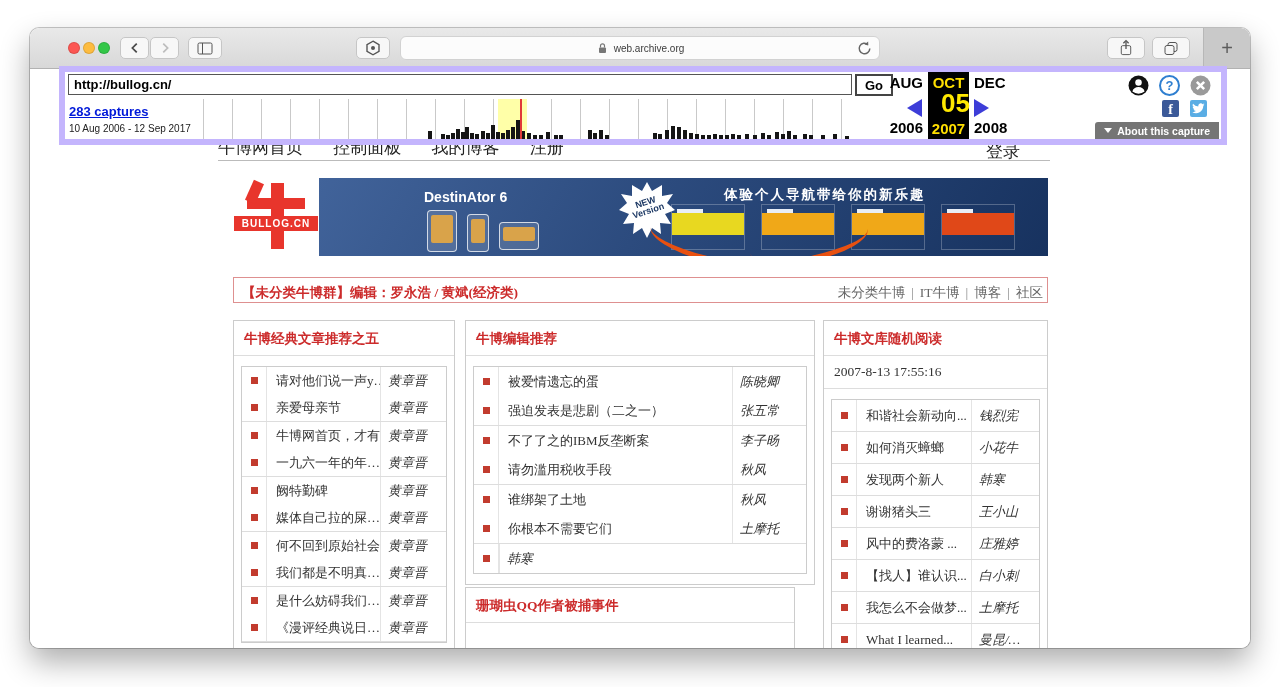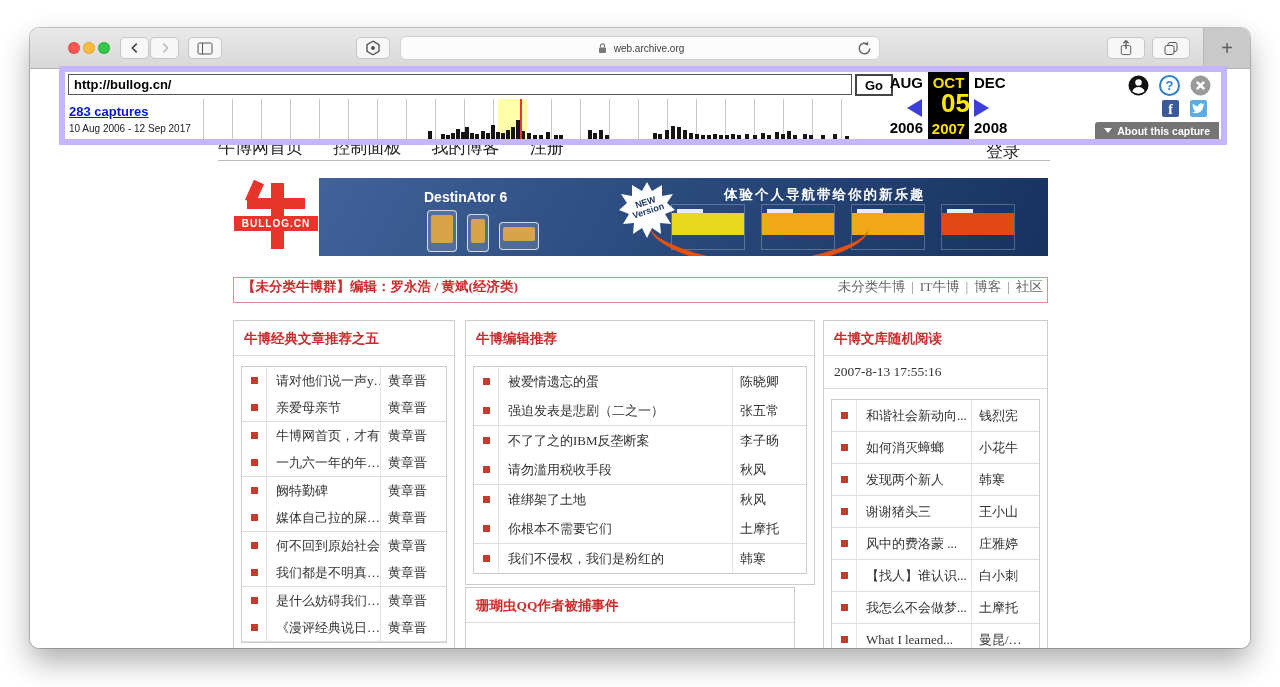--- a/index.html
+++ b/index.html
@@ -63,34 +63,34 @@
   .ad .tag{position:absolute;left:405px;top:8px;color:#fff;font:bold 13.5px "Liberation Serif",serif;letter-spacing:2px;}
   .dev{position:absolute;border:1px solid rgba(255,255,255,.75);background:rgba(255,255,255,.14);border-radius:4px;}
   .dev i{position:absolute;left:3px;right:3px;top:4px;bottom:8px;background:#d9a34a;border-radius:2px;display:block;}
   .burst{position:absolute;left:300px;top:4px;width:56px;height:56px;}
   .burst .txt{position:absolute;left:8px;top:16px;transform:rotate(-18deg);color:#1b3763;font:bold 9px "Liberation Sans",sans-serif;line-height:9px;text-align:center;width:40px;}
   .pbox{position:absolute;top:26px;width:72px;height:44px;border:1px solid rgba(255,255,255,.25);}
   .pbox .top{height:20px;background:#1d3a66;}
   .pbox .top s{display:block;width:26px;height:4px;margin:4px 0 0 5px;background:#e8eef6;}
   .swoosh{position:absolute;width:120px;height:34px;border-bottom:5px solid #e85010;border-radius:50%;}
   .ghead{position:absolute;left:203px;top:209px;width:815px;height:26px;border:1px solid #de9090;box-sizing:border-box;
-         display:flex;align-items:flex-start;font-size:13.5px;}
+         display:flex;align-items:flex-end;font-size:13.5px;}
   .ghead .gt{margin-left:8px;color:#cc2b2b;font-weight:bold;}
   .ghead .gl{margin-left:auto;margin-right:4px;color:#666;}
   .ghead .gl span{cursor:pointer;}
   .ghead .sep{margin:0 6px;color:#888;cursor:default;}
   .colbox{position:absolute;background:#fff;border:1px solid #ccc;box-sizing:border-box;}
   .cbt{padding:9px 10px 7px;font-size:13.5px;font-weight:bold;color:#cc2b2b;border-bottom:1px solid #ddd;}
   .stamp{padding:8px 10px;font-size:13.5px;color:#333;border-bottom:1px solid #ddd;}
   .ltab{margin:10px 7px;border:1px solid #ccc;}
   .lrow{display:flex;align-items:center;}
   .bcell{width:24px;flex:none;display:flex;justify-content:center;align-self:stretch;align-items:center;border-right:1px solid #e4e4e4;}
   .sqb{width:7px;height:7px;background:#c23b2e;}
   .tcell{flex:1;padding-left:9px;font-size:13px;color:#333;white-space:nowrap;overflow:hidden;cursor:pointer;}
-  .acell{flex:none;padding-left:7px;font-size:13px;color:#333;border-left:1px solid #e4e4e4;align-self:stretch;display:flex;align-items:center;cursor:pointer;}
+  .acell{flex:none;padding-left:7px;font-size:13px;color:#333;border-left:1px solid #e4e4e4;align-self:stretch;display:flex;align-items:center;cursor:pointer;font-style:italic;}
   .c1 .lrow{height:27px;} .c1 .acell{width:58px;}
   .c2 .lrow{height:29px;} .c2 .acell{width:66px;}
   .c3 .lrow{height:31px;} .c3 .acell{width:60px;}
   .c1 .lrow:nth-child(even),.c2 .lrow:nth-child(even){border-bottom:1px solid #ddd;}
   .c2 .lrow:last-child{border-bottom:none;}
   .c3 .lrow{border-bottom:1px solid #ddd;}
 </style>
 </head>
 <body>
 
@@ -327,21 +327,20 @@
             <span class="bcell">
               <i class="sqb"></i>
             </span>
             <span class="tcell">你根本不需要它们</span>
             <span class="acell">土摩托</span>
           </div>
         <div class="lrow">
             <span class="bcell">
               <i class="sqb"></i>
             </span>
-            <span class="tcell">我们不侵权，我们是粉红的</span>
             <span class="acell">韩寒</span>
           </div>
       </div>
     </div>
     <div class="colbox" style="left:435px;top:519px;width:330px;height:75px">
       <div class="cbt">珊瑚虫QQ作者被捕事件</div>
     </div>
 
     <div class="colbox c3" style="left:793px;top:252px;width:225px;height:400px">
       <div class="cbt">牛博文库随机阅读</div>

